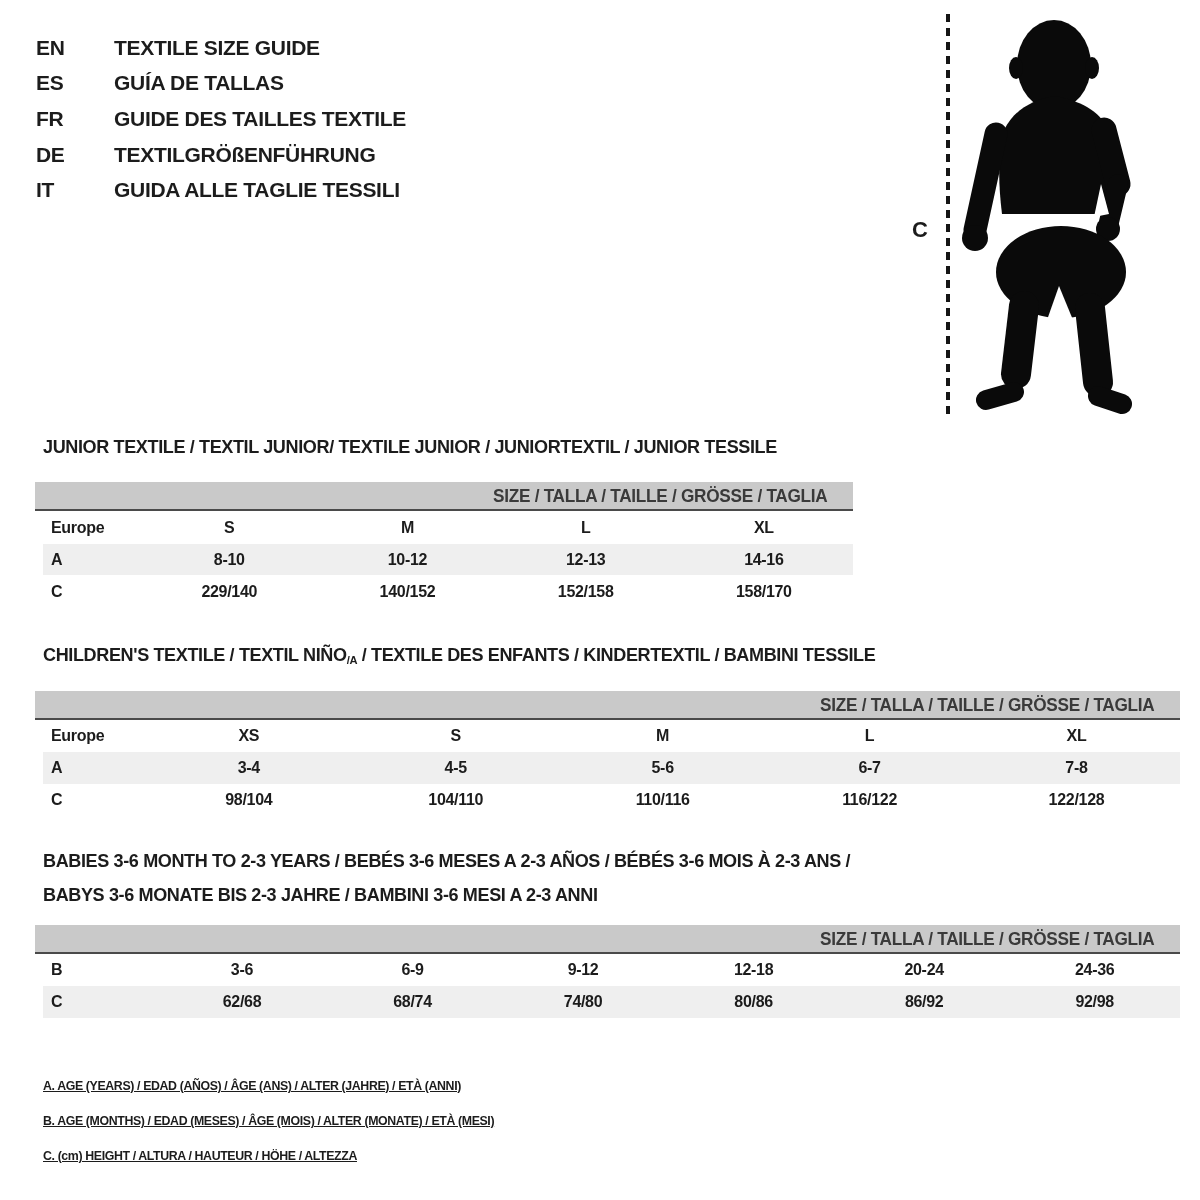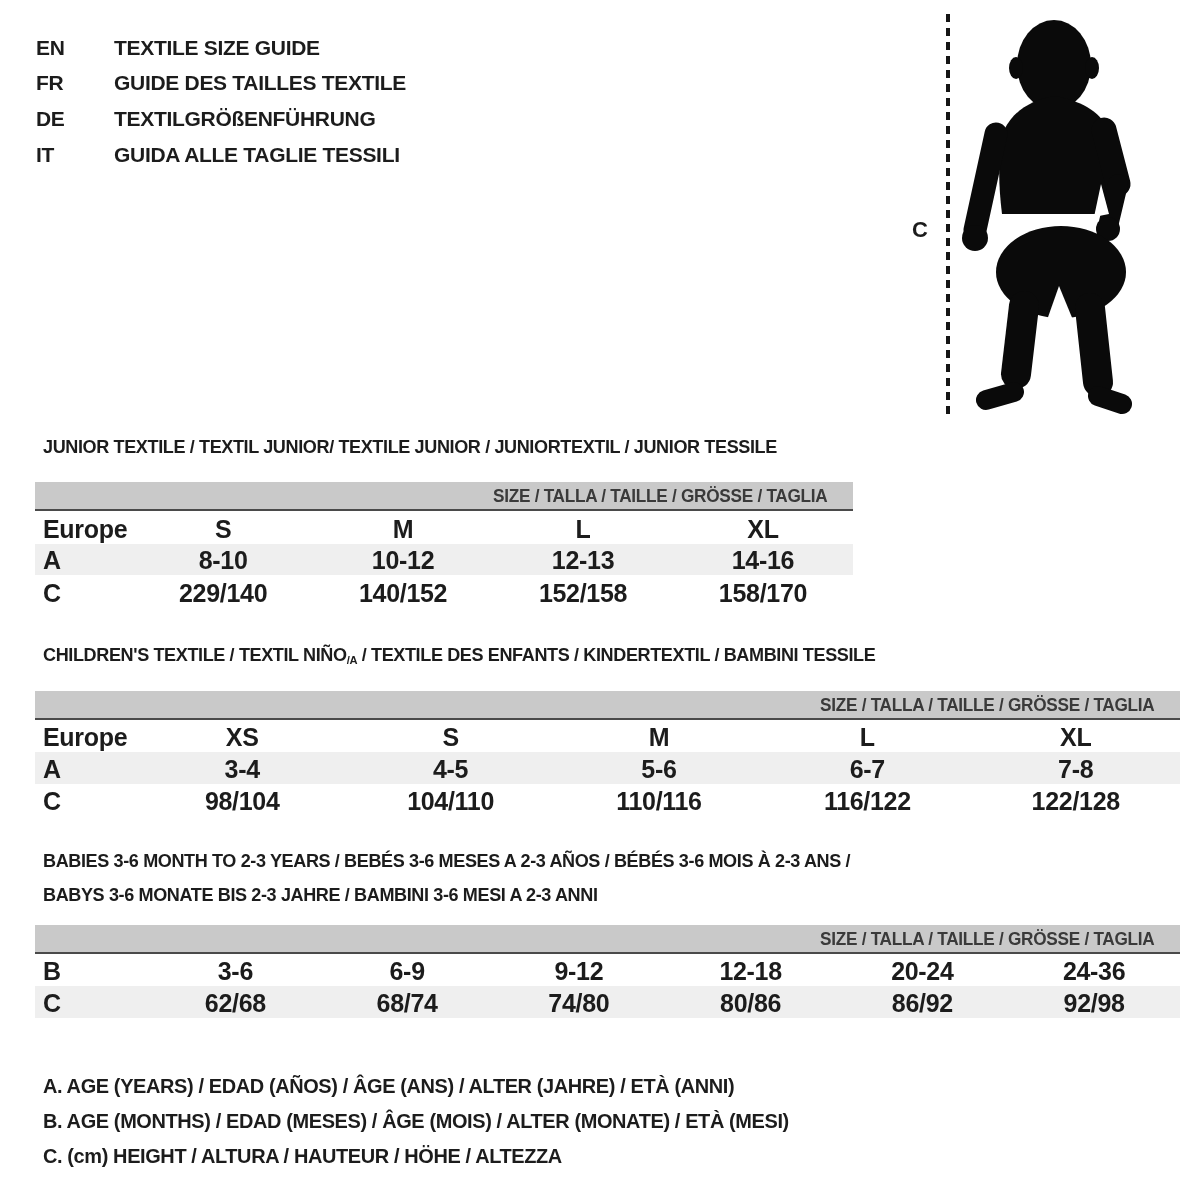--- a/index.html
+++ b/index.html
@@ -31,43 +31,47 @@
   .title{font-size:19px;white-space:nowrap;}
   .sub{font-size:0.62em;vertical-align:-0.28em;}
 
   
   .table{background:#ffffff;}
   .size-bar{
     height:29px;background:#c9c9c9;border-bottom:2px solid #4a4a4a;
     display:flex;align-items:center;padding-left:8px;box-sizing:border-box;
     font-size:18.5px;color:#3a3a3a;justify-content:flex-end;
   }
-  .trow{display:flex;align-items:flex-end;font-size:25px;letter-spacing:-0.3px;}
+  .trow{display:flex;align-items:center;font-size:16px;letter-spacing:-0.3px;margin-left:8px;}
   .trow.alt{background:#efefef;}
   .h33{height:33px;} .h32{height:32px;} .h31{height:31px;}
   .row-label{padding-left:8px;box-sizing:border-box;text-align:left;}
   .cell{text-align:center;}
   .cols4 .row-label{width:12%;flex:0 0 12%;}
   .cols4 .cell{width:22%;flex:0 0 22%;}
   .cols5 .row-label{width:9%;flex:0 0 9%;}
   .cols5 .cell{width:18.2%;flex:0 0 18.2%;}
   .cols6 .row-label{width:10%;flex:0 0 10%;}
   .cols6 .cell{width:15%;flex:0 0 15%;}
 
   
   .legend{left:43px;top:1068px;}
-  .legend-line{height:35px;display:flex;align-items:center;font-size:21px;letter-spacing:-0.2px;white-space:nowrap;}
+  .legend-line{height:35px;display:flex;align-items:center;font-size:13px;letter-spacing:-0.2px;white-space:nowrap;text-decoration:underline;}
 </style>
 </head>
 <body>
 
 <section class="abs lang-block">
   <div class="lang-row">
     <span class="lang-code">EN</span>
     <span class="lang-label">TEXTILE SIZE GUIDE</span>
+  </div>
+  <div class="lang-row">
+    <span class="lang-code">ES</span>
+    <span class="lang-label">GUÍA DE TALLAS</span>
   </div>
   <div class="lang-row">
     <span class="lang-code">FR</span>
     <span class="lang-label">GUIDE DES TAILLES TEXTILE</span>
   </div>
   <div class="lang-row">
     <span class="lang-code">DE</span>
     <span class="lang-label">TEXTILGRÖßENFÜHRUNG</span>
   </div>
   <div class="lang-row">

